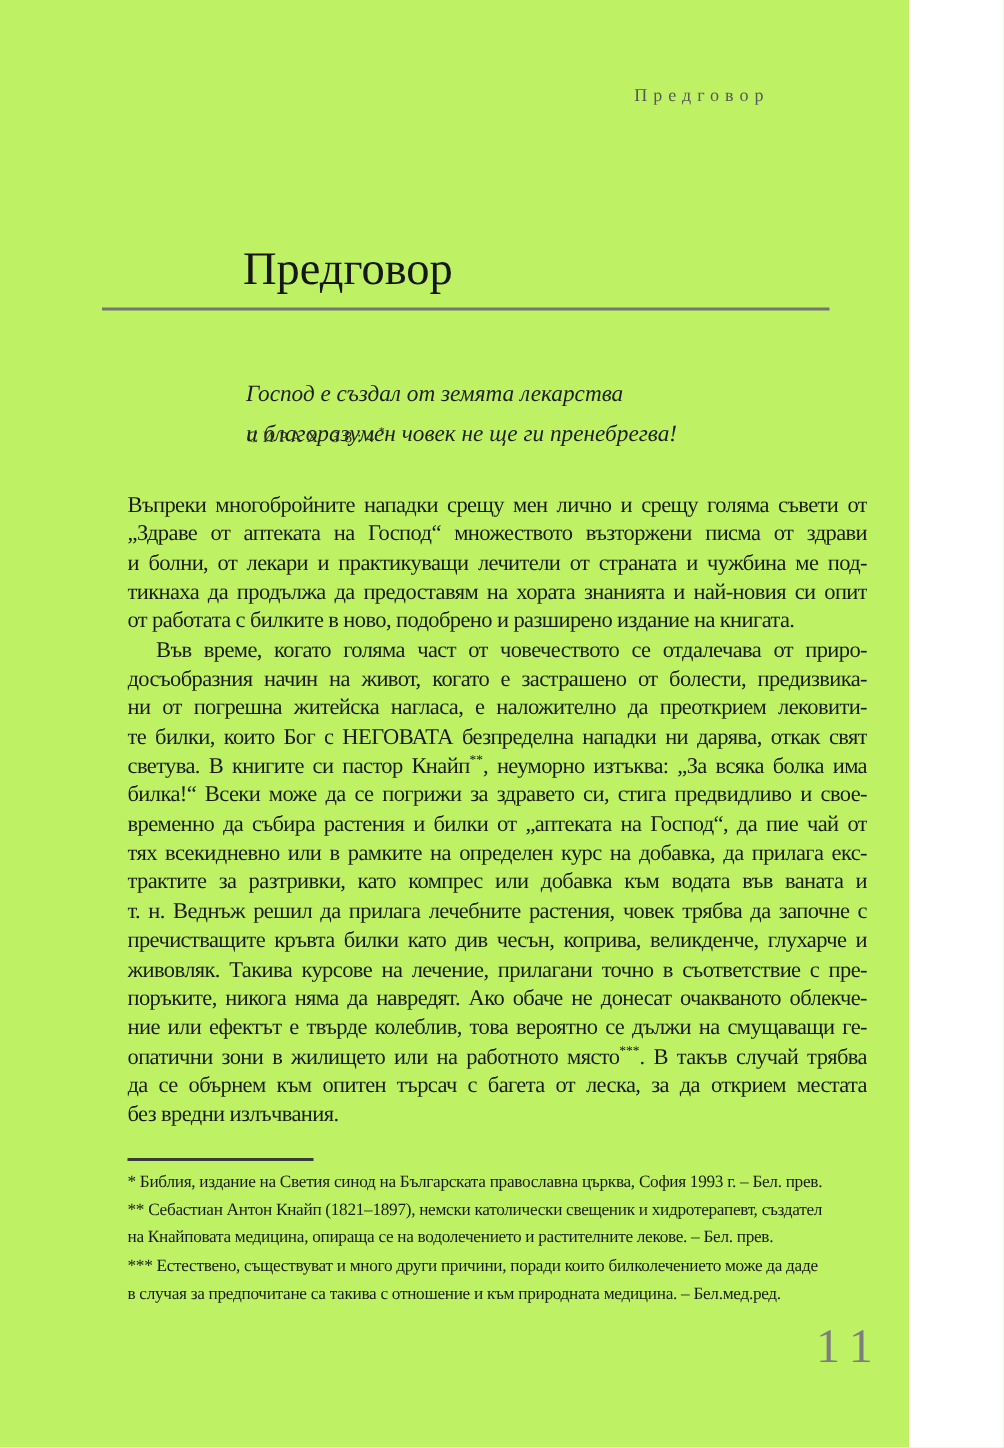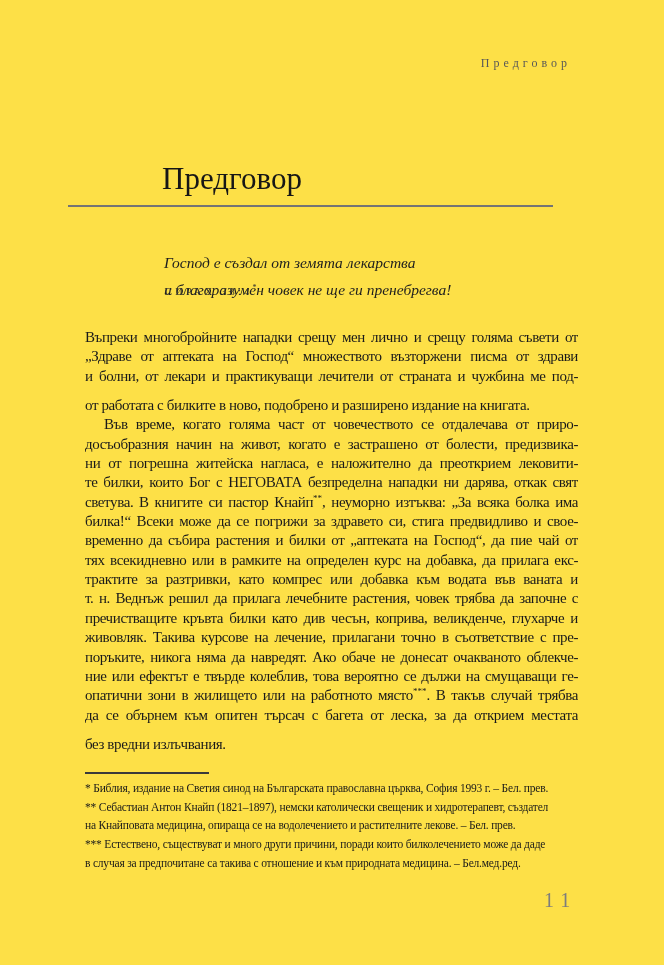--- a/index.html
+++ b/index.html
@@ -2,23 +2,23 @@
 <html><head>
 <meta charset="utf-8">
 <style>
   html, body {
     margin: 0;
     padding: 0;
     background: #ffffff;
   }
   .page {
     position: relative;
-    width: 664px;
+    width: 606px;
     height: 965px;
-    background: #fde047;
+    background: #bef264;
     font-family: "Liberation Serif", serif;
     color: #1a1a1a;
     overflow: hidden;
   }
   .running-header {
     position: absolute;
     top: 56px;
     left: 0;
     right: 93px;
     text-align: right;
@@ -79,21 +79,20 @@
   }
   .text-line {
     height: 19.35px;
     line-height: 19.35px;
     overflow: hidden;
     text-align: justify;
     text-align-last: justify;
   }
   .paragraph .text-line:last-child {
     text-align-last: left;
-    margin-top: 10px;
   }
   .paragraph.indent .text-line:first-child {
     text-indent: 19px;
   }
   .body-text sup {
     font-size: 9px;
     line-height: 0;
     letter-spacing: 0;
   }
   .footnote-rule {
@@ -116,24 +115,23 @@
   .footnote-line {
     height: 18.7px;
     line-height: 18.7px;
     white-space: nowrap;
     overflow: hidden;
   }
   .page-number {
     position: absolute;
     left: 544px;
     top: 879px;
-    font-size: 20px;
+    font-size: 32px;
     letter-spacing: 7px;
     color: #7d7d7d;
-    margin-top: 10px;
   }
 </style>
 </head>
 <body>
 
 <div class="page">
 
   <div class="running-header">Предговор</div>
 
   <h1 class="title">Предговор</h1>
@@ -147,20 +145,21 @@
 
   <div class="citation">
     <span>СИРАХ 38:4</span><sup>*</sup>
   </div>
 
   <div class="body-text">
       <div class="paragraph">
         <div class="text-line">Въпреки многобройните нападки срещу мен лично и срещу голяма съвети от</div>
         <div class="text-line">„Здраве от аптеката на Господ“ множеството възторжени писма от здрави</div>
         <div class="text-line">и болни, от лекари и практикуващи лечители от страната и чужбина ме под-</div>
+        <div class="text-line">тикнаха да продължа да предоставям на хората знанията и най-новия си опит</div>
         <div class="text-line">от работата с билките в ново, подобрено и разширено издание на книгата.</div>
       </div>
       <div class="paragraph indent">
         <div class="text-line">Във време, когато голяма част от човечеството се отдалечава от приро-</div>
         <div class="text-line">досъобразния начин на живот, когато е застрашено от болести, предизвика-</div>
         <div class="text-line">ни от погрешна житейска нагласа, е наложително да преоткрием лековити-</div>
         <div class="text-line">те билки, които Бог с НЕГОВАТА безпределна нападки ни дарява, откак свят</div>
         <div class="text-line">светува. В книгите си пастор Кнайп<sup>**</sup>, неуморно изтъква: „За всяка болка има</div>
         <div class="text-line">билка!“ Всеки може да се погрижи за здравето си, стига предвидливо и свое-</div>
         <div class="text-line">временно да събира растения и билки от „аптеката на Господ“, да пие чай от</div>

